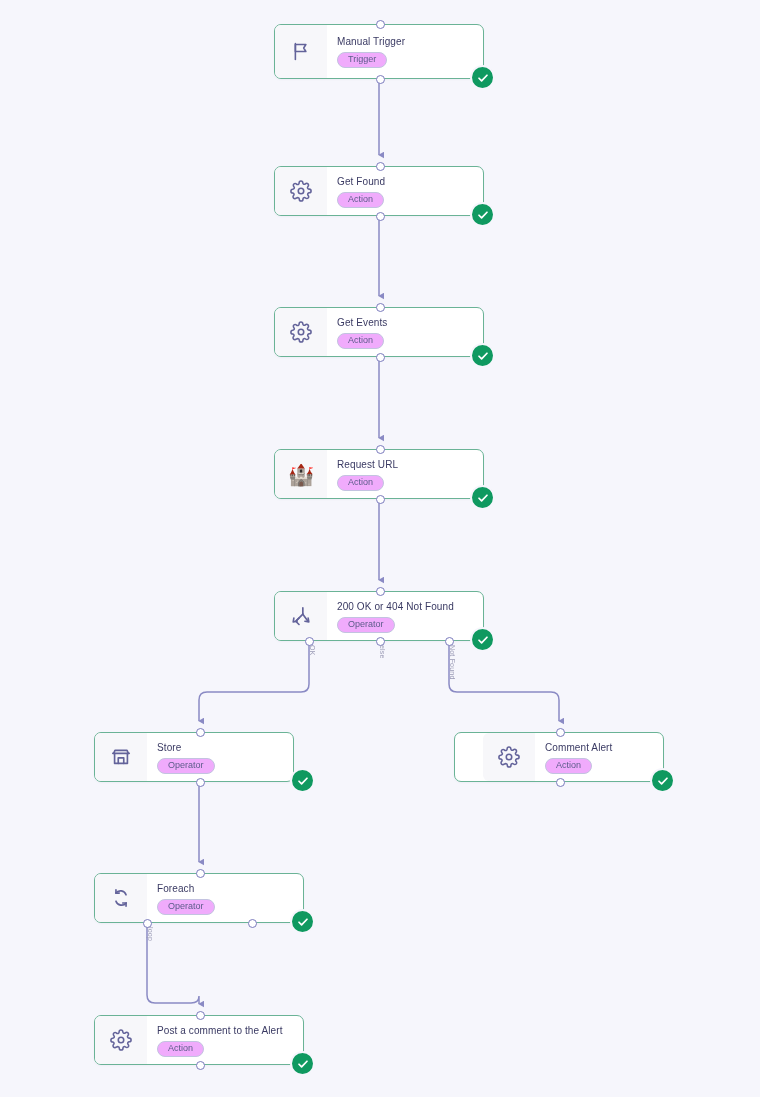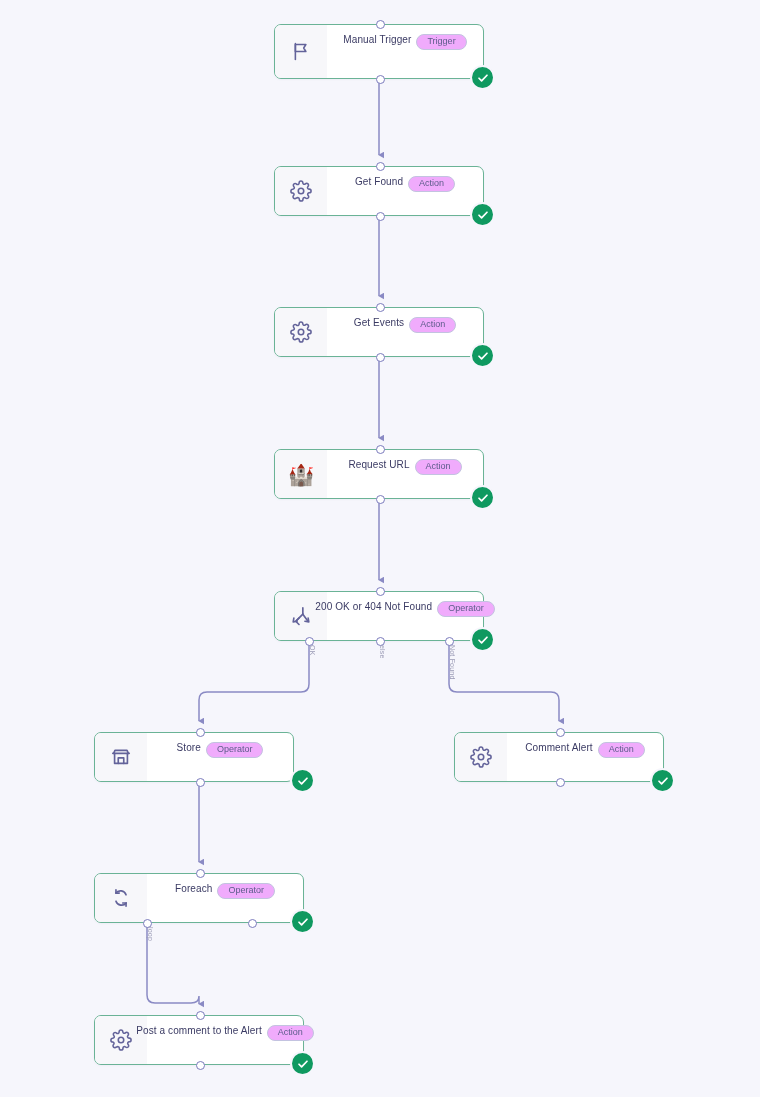--- a/index.html
+++ b/index.html
@@ -54,21 +54,21 @@
     display: block;
   }
   .node-emoji {
     font-size: 21px;
     line-height: 1;
   }
   .node-body {
     flex: 1;
     padding: 9px 10px 8px 10px;
     display: flex;
-    flex-direction: row;
+    flex-direction: column;
     justify-content: center;
     gap: 5px;
     min-width: 0;
   }
   .node-title {
     font-size: 10px;
     color: #3a3a63;
     letter-spacing: 0.1px;
     white-space: nowrap;
   }
@@ -209,21 +209,21 @@
       <div class="status-badge" style="left: 195px; top: 35px;">
         <span>
           <svg width="12" height="12" viewBox="0 0 24 24" fill="none" stroke="#ffffff" stroke-width="3.4" stroke-linecap="round" stroke-linejoin="round">
             <path d="M4 12.5l5.2 5.2L20 6.5"></path>
           </svg>
         </span>
       </div>
       <div class="port" style="left: 100.5px; top: -5px;"></div>
       <div class="port" style="left: 100.5px; top: 45px;"></div>
     </div>
-    <div class="node" style="left: 274px; top: 591px; width: 210px; height: 50px; text-align: right;">
+    <div class="node" style="left: 274px; top: 591px; width: 210px; height: 50px;">
       <div class="node-icon">
         <svg width="22" height="22" viewBox="0 0 24 24" fill="none" stroke="#63639a" stroke-width="1.8" stroke-linecap="round" stroke-linejoin="round">
           <path d="M14 3v7"></path>
           <path d="M14 10l-7 7"></path>
           <path d="M14 10l5 7"></path>
           <path d="M7 13v5h5" transform="rotate(45 7 17)"></path>
           <path d="M4.2 14.2l-.7 4.2 4.2-.7"></path>
           <path d="M19.8 14.2l.7 4.2-4.2-.7"></path>
         </svg>
       </div>
@@ -262,21 +262,21 @@
       <div class="status-badge" style="left: 195px; top: 35px;">
         <span>
           <svg width="12" height="12" viewBox="0 0 24 24" fill="none" stroke="#ffffff" stroke-width="3.4" stroke-linecap="round" stroke-linejoin="round">
             <path d="M4 12.5l5.2 5.2L20 6.5"></path>
           </svg>
         </span>
       </div>
       <div class="port" style="left: 100.5px; top: -5px;"></div>
       <div class="port" style="left: 100.5px; top: 45px;"></div>
     </div>
-    <div class="node" style="left: 454px; top: 732px; width: 210px; height: 50px;">
+    <div class="node" style="left: 454px; top: 732px; width: 210px; height: 50px; padding-left: 28px;">
       <div class="node-icon">
         <svg width="22" height="22" viewBox="0 0 24 24" fill="none" stroke="#63639a" stroke-width="1.7" stroke-linecap="round" stroke-linejoin="round">
           <circle cx="12" cy="12" r="3"></circle>
           <path d="M19.4 15a1.6 1.6 0 0 0 .32 1.77l.06.06a2 2 0 1 1-2.83 2.83l-.06-.06a1.6 1.6 0 0 0-1.77-.32 1.6 1.6 0 0 0-.97 1.47V21a2 2 0 1 1-4 0v-.09A1.6 1.6 0 0 0 9.1 19.4a1.6 1.6 0 0 0-1.77.32l-.6.06a2 2 0 1 1-2.83-2.83l.06-.06a1.6 1.6 0 0 0 .32-1.77 1.6 1.6 0 0 0-1.47-.97H3a2 2 0 1 1 0-4h.09A1.6 1.6 0 0 0 4.6 9.1a1.6 1.6 0 0 0-.32-1.77l-.06-.06a2 2 0 1 1 2.83-2.83l.06.06a1.6 1.6 0 0 0 1.77.32H9a1.6 1.6 0 0 0 .97-1.47V3a2 2 0 1 1 4 0v.09a1.6 1.6 0 0 0 .97 1.47 1.6 1.6 0 0 0 1.77-.32l.06-.06a2 2 0 1 1 2.83 2.83l-.06.06a1.6 1.6 0 0 0-.32 1.77V9a1.6 1.6 0 0 0 1.47.97H21a2 2 0 1 1 0 4h-.09a1.6 1.6 0 0 0-1.47.97z"></path>
         </svg>
       </div>
       <div class="node-body">
         <div class="node-title">Comment Alert</div>
         <span class="pill">Action</span>
       </div>

